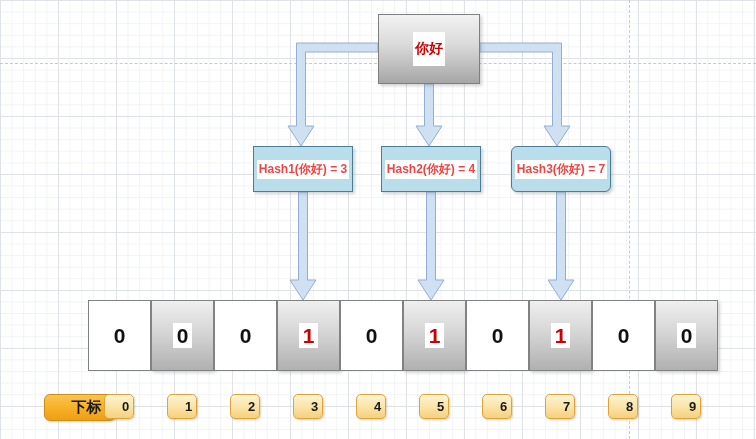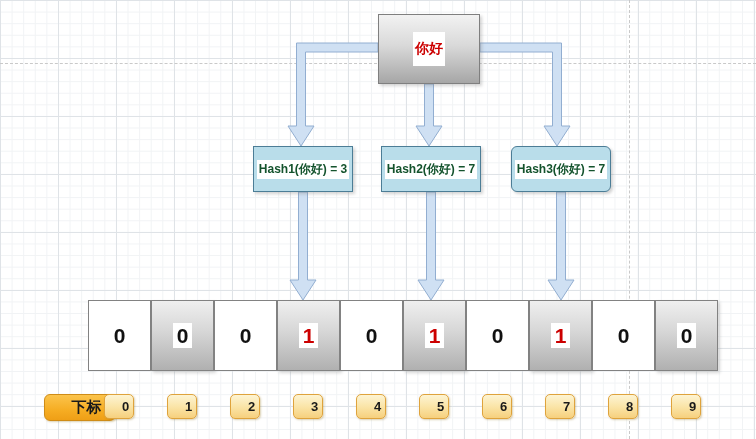--- a/index.html
+++ b/index.html
@@ -51,21 +51,21 @@
   }
   .hash-node {
     top: 146px; width: 100px; height: 46px;
     background: #b9ddea;
     border: 1px solid #4c7d96;
   }
   .hash-node.h1 { left: 253px; }
   .hash-node.h2 { left: 381px; }
   .hash-node.h3 { left: 511px; border-radius: 6px; }
   .hash-node .halo {
-    font-size: 12px; font-weight: bold; color: #14532d;
+    font-size: 12px; font-weight: bold; color: #ef4444;
     background: #ffffff; padding: 1px 2px; white-space: nowrap;
   }
   .bit-array {
     position: absolute; left: 88px; top: 300px;
     display: flex;
   }
   .bit-cell {
     box-sizing: border-box;
     width: 63px; height: 71px;
     display: flex; align-items: center; justify-content: center;
@@ -126,21 +126,21 @@
   </svg>
 
   <div class="node input-node">
     <span class="halo">你好</span>
   </div>
 
   <div class="node hash-node h1">
     <span class="halo">Hash1(你好) = 3</span>
   </div>
   <div class="node hash-node h2">
-    <span class="halo">Hash2(你好) = 7</span>
+    <span class="halo">Hash2(你好) = 4</span>
   </div>
   <div class="node hash-node h3">
     <span class="halo">Hash3(你好) = 7</span>
   </div>
 
   <div class="bit-array">
     <div class="bit-cell">
       <span class="digit">0</span>
     </div>
     <div class="bit-cell">

